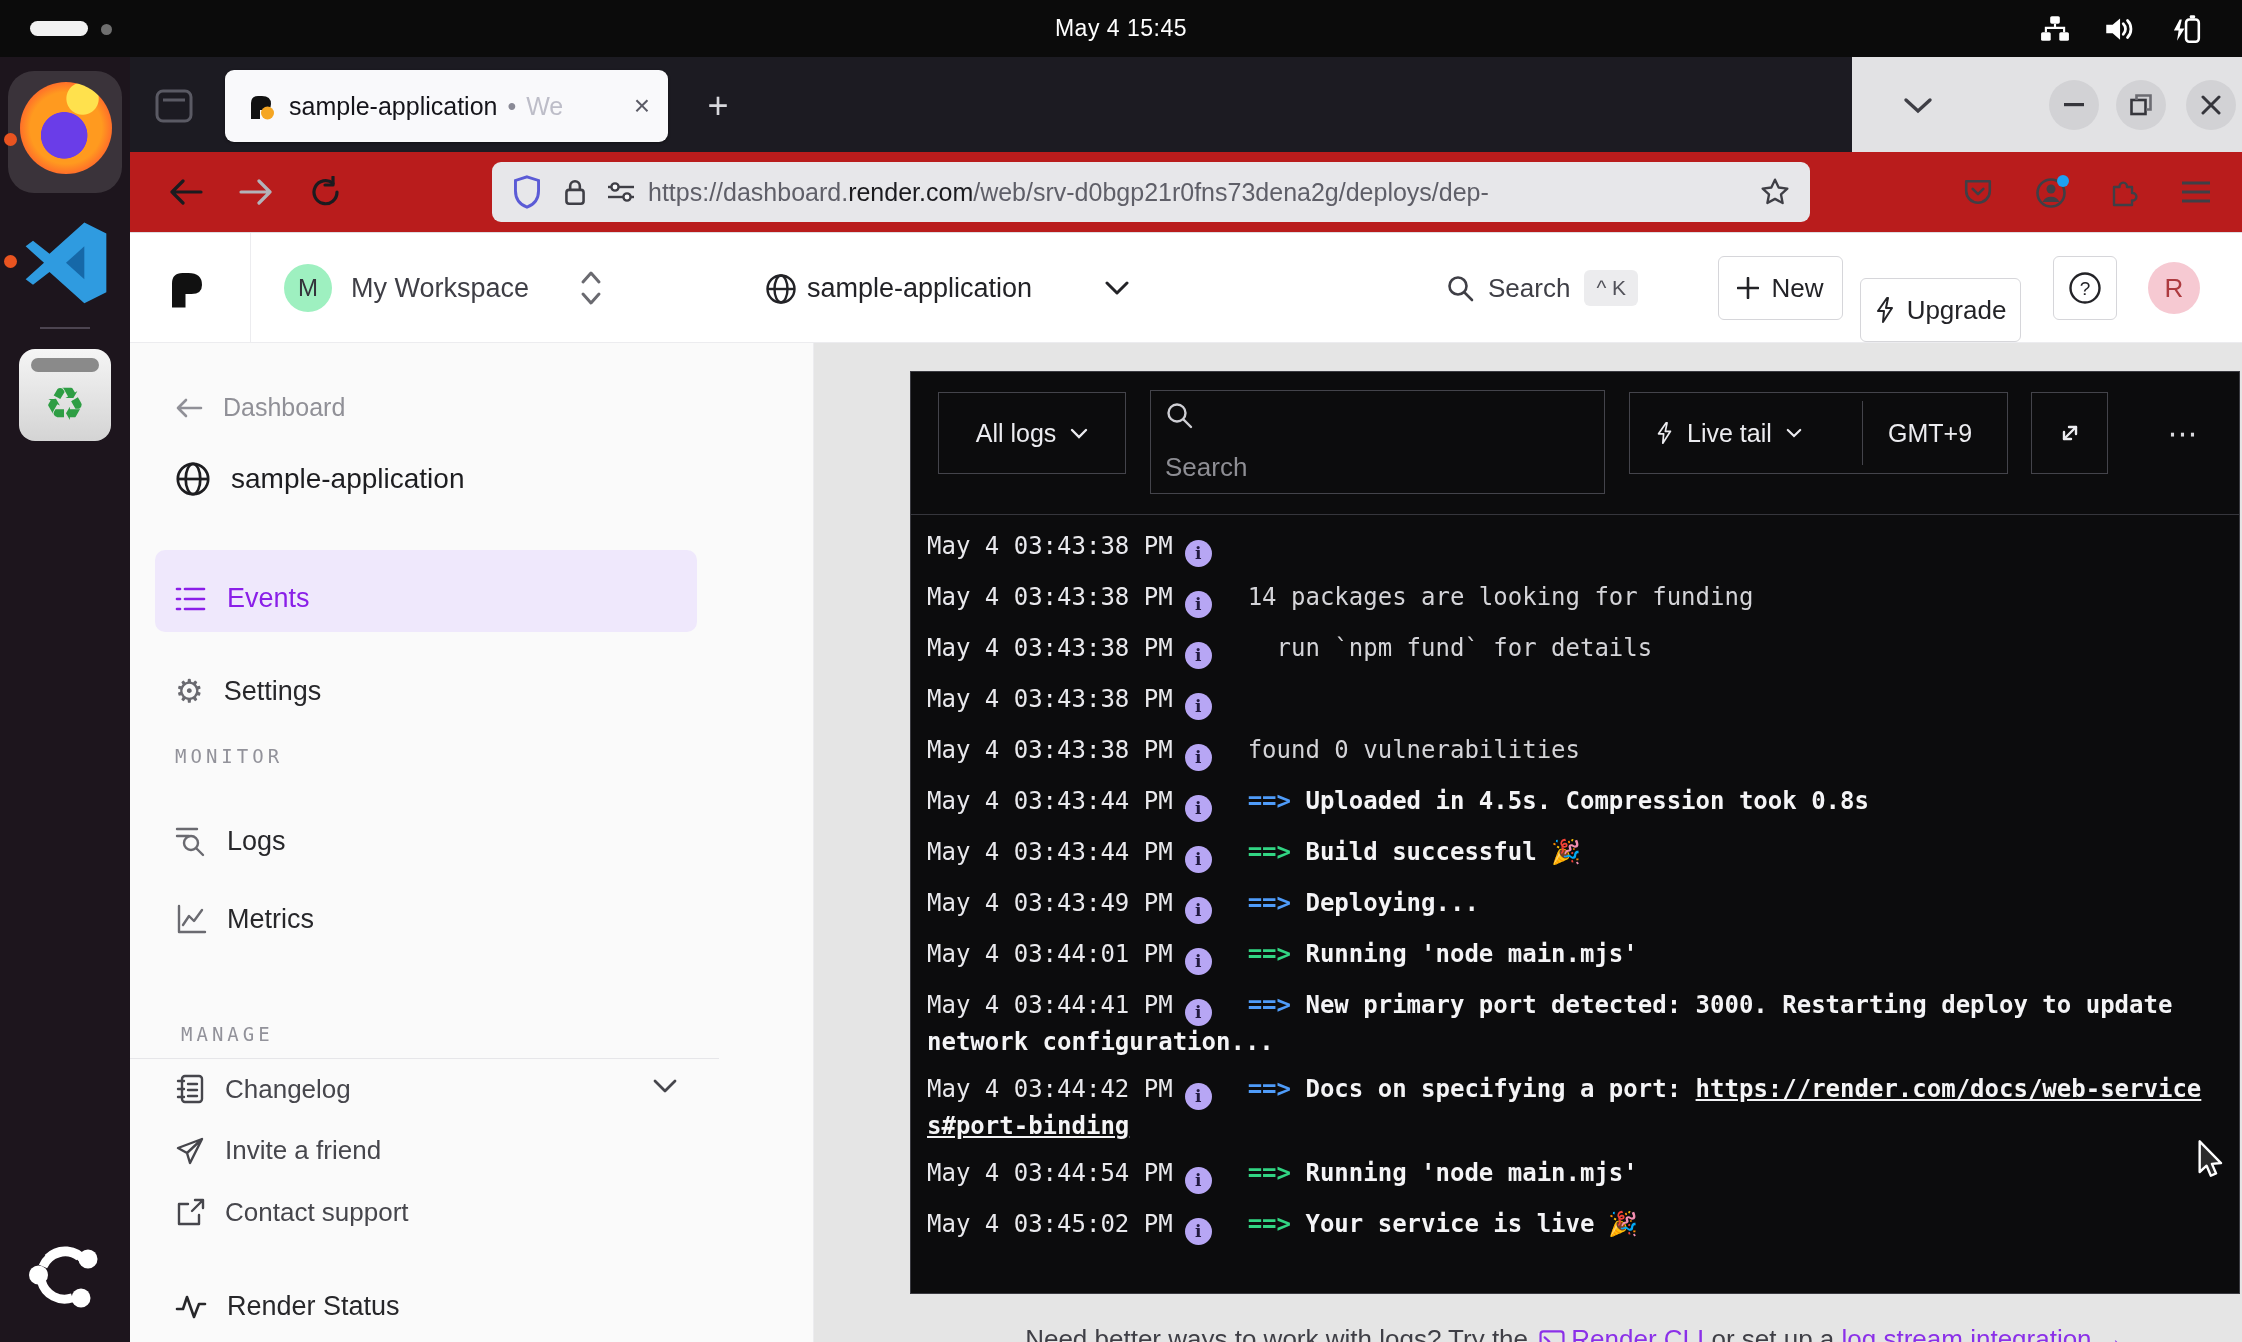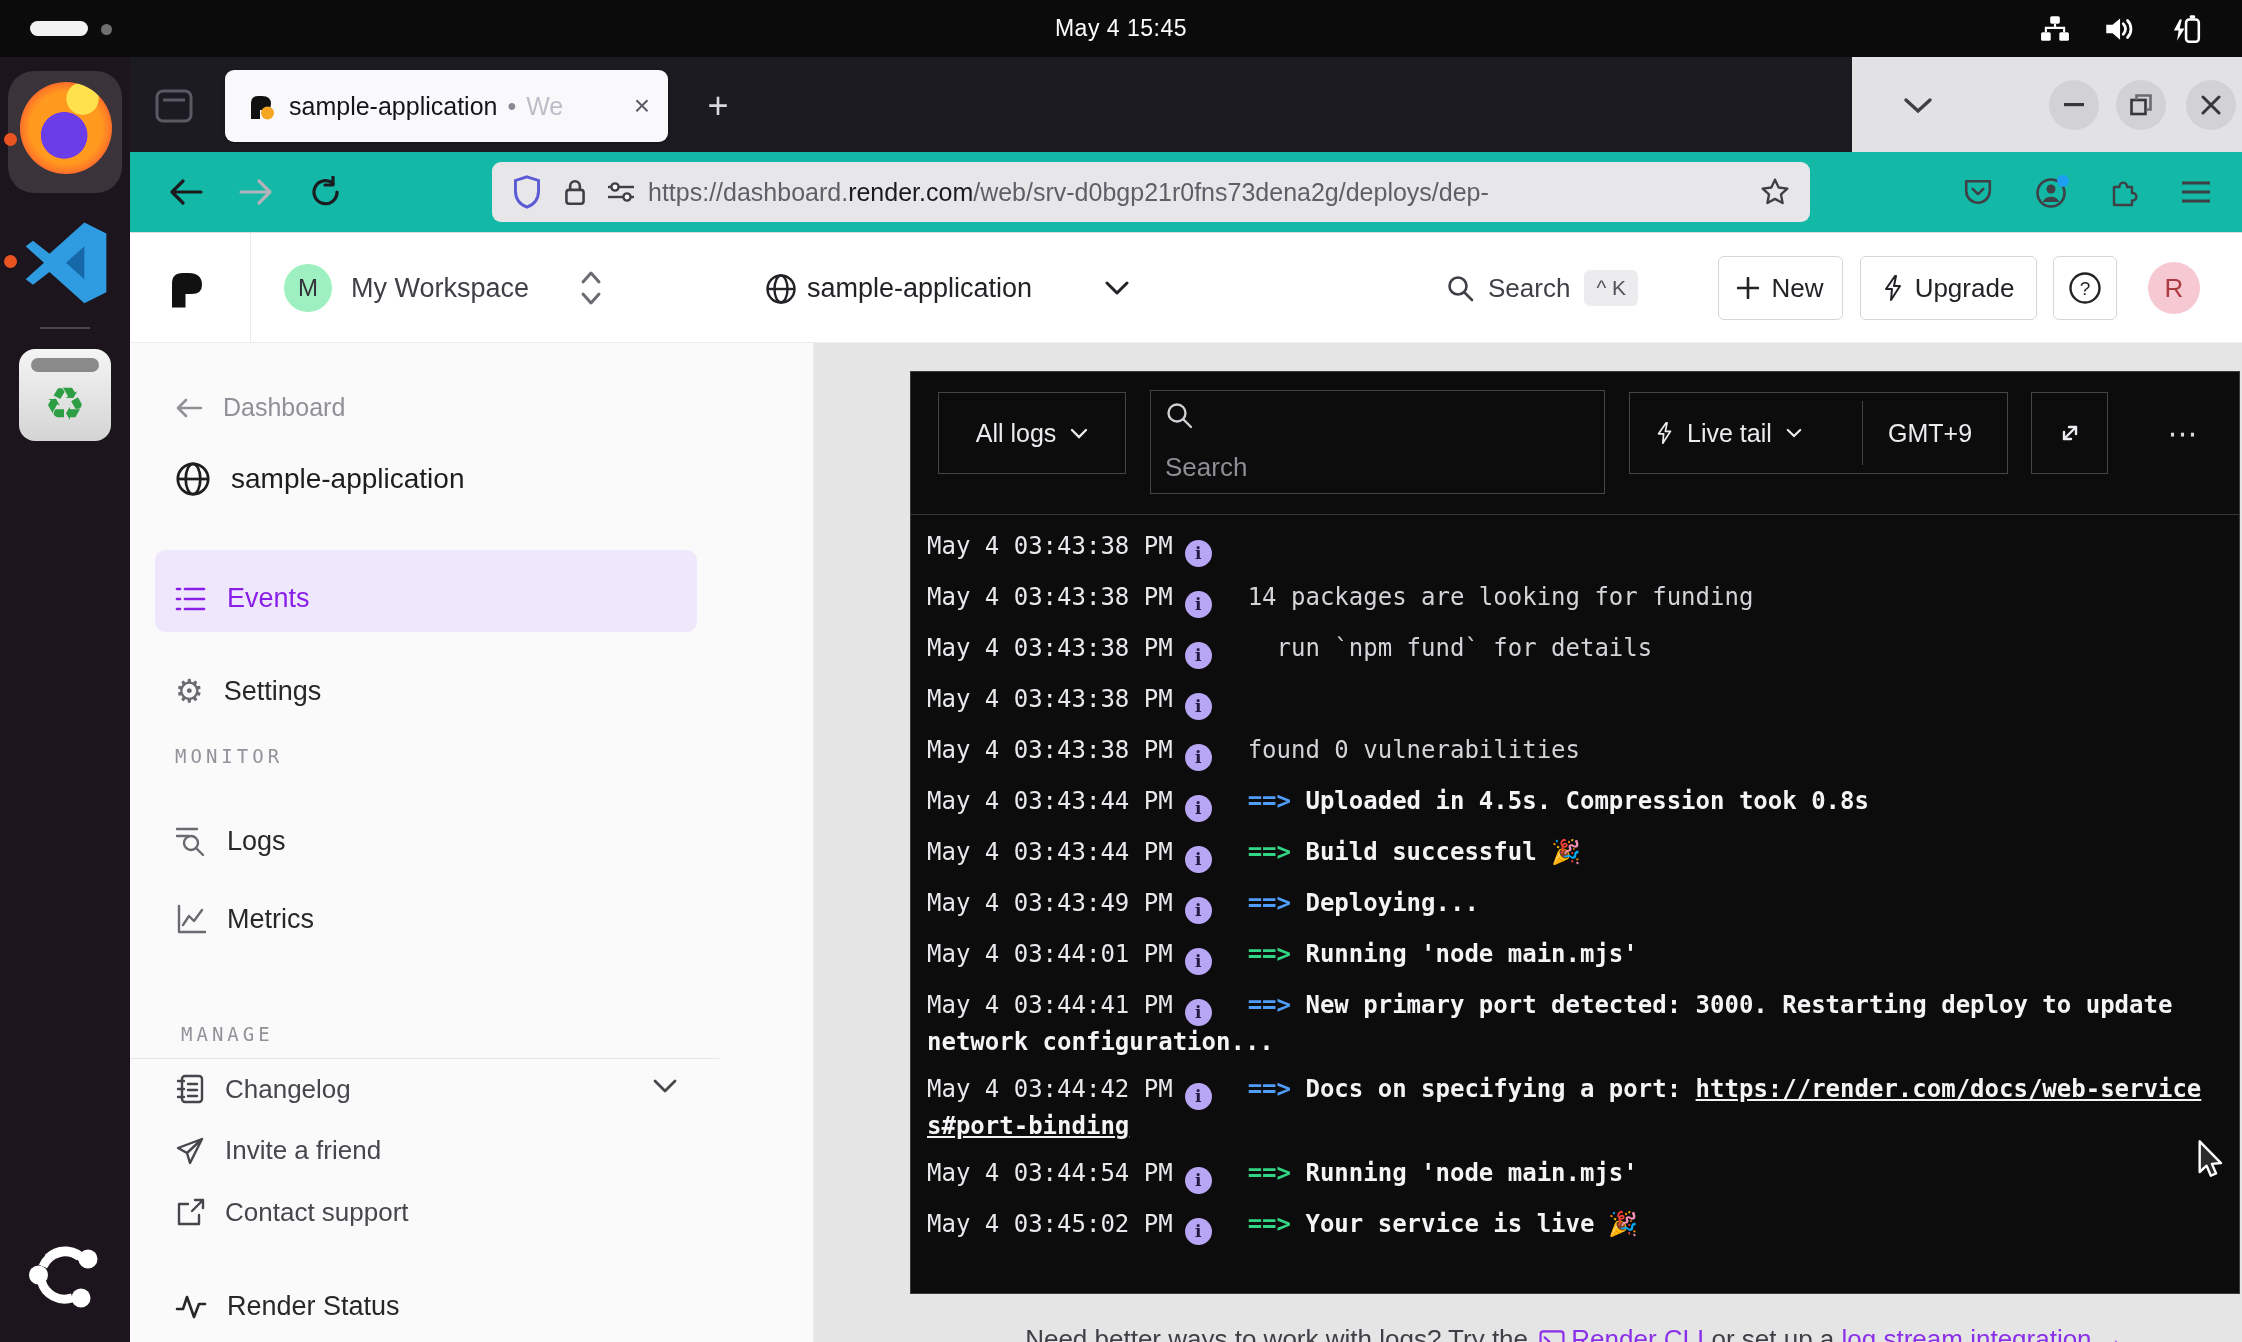--- a/index.html
+++ b/index.html
@@ -43,21 +43,21 @@
   .tab-title { color:#15141a; font-size:25px; margin-left:14px; white-space:nowrap; }
   .tab-sep { color:#8a8a96; font-size:25px; margin:0 10px; }
   .tab-trunc { color:#bdbdc8; font-size:25px; }
   .tab-close { margin-left:auto; color:#5b5b66; font-size:28px; line-height:1; }
   .newtab-btn { position:absolute; left:565px; top:26px; width:46px; height:46px; display:flex; align-items:center; justify-content:center;
     color:#d7d7dc; font-size:36px; font-weight:300; }
   .alltabs-btn { position:absolute; left:1766px; top:30px; width:44px; height:36px; display:flex; align-items:center; justify-content:center; }
   .win-btn { position:absolute; top:23px; width:50px; height:50px; border-radius:50%; background:#d2d2d5;
     display:flex; align-items:center; justify-content:center; }
 
-  .navbar { position:absolute; left:0; top:95px; width:2112px; height:81px; background:#14b8a6; border-bottom:1px solid #dddde2; }
+  .navbar { position:absolute; left:0; top:95px; width:2112px; height:81px; background:#b91c1c; border-bottom:1px solid #dddde2; }
   .nav-ico { position:absolute; top:0; height:80px; display:flex; align-items:center; justify-content:center; width:60px; }
   .urlbar { position:absolute; left:362px; top:10px; width:1318px; height:60px; background:#e7e7ea; border-radius:9px;
     display:flex; align-items:center; padding:0 20px; }
   .url-text { font-size:25px; color:#5f5f68; white-space:nowrap; overflow:hidden; margin-left:12px; }
   .url-domain { color:#1b1b1f; }
 
   
   .page { position:absolute; left:0; top:176px; width:2112px; height:1109px; background:#ffffff; }
   .app-header { position:absolute; left:0; top:0; width:2112px; height:110px; background:#fff; border-bottom:1px solid #ececef; }
   .hdr-divider { position:absolute; left:120px; top:0; width:1px; height:109px; background:#ececef; }
@@ -352,21 +352,21 @@
         </span>
         <span class="hdr-search-label">Search</span>
         <span class="kbd-chip">^ K</span>
       </div>
       <div class="hdr-btn" style="left:1588px; width:125px;">
         <svg width="22" height="22" viewBox="0 0 22 22">
             <path d="M11 1 V21 M1 11 H21" stroke="#232327" stroke-width="2.6" stroke-linecap="round"></path>
           </svg>
         <span>New</span>
       </div>
-      <div class="hdr-btn" style="left:1730px; width:177px;">
+      <div class="hdr-btn" style="left:1730px; width:161px;margin-top:22px;">
         <svg width="20" height="26" viewBox="0 0 20 26">
             <path d="M12 1 L3 14 h6 L8 25 L17 11 h-6 L13 1 Z" stroke="#232327" stroke-width="2" fill="none" stroke-linejoin="round"></path>
           </svg>
         <span>Upgrade</span>
       </div>
       <div class="hdr-btn" style="left:1923px; width:64px;">
         <svg width="34" height="34" viewBox="0 0 34 34">
             <circle cx="17" cy="17" r="14.5" stroke="#232327" stroke-width="2.4" fill="none"></circle>
             <text x="17" y="24" text-anchor="middle" font-size="19" fill="#232327" font-family="Liberation Sans, sans-serif">?</text>
           </svg>

